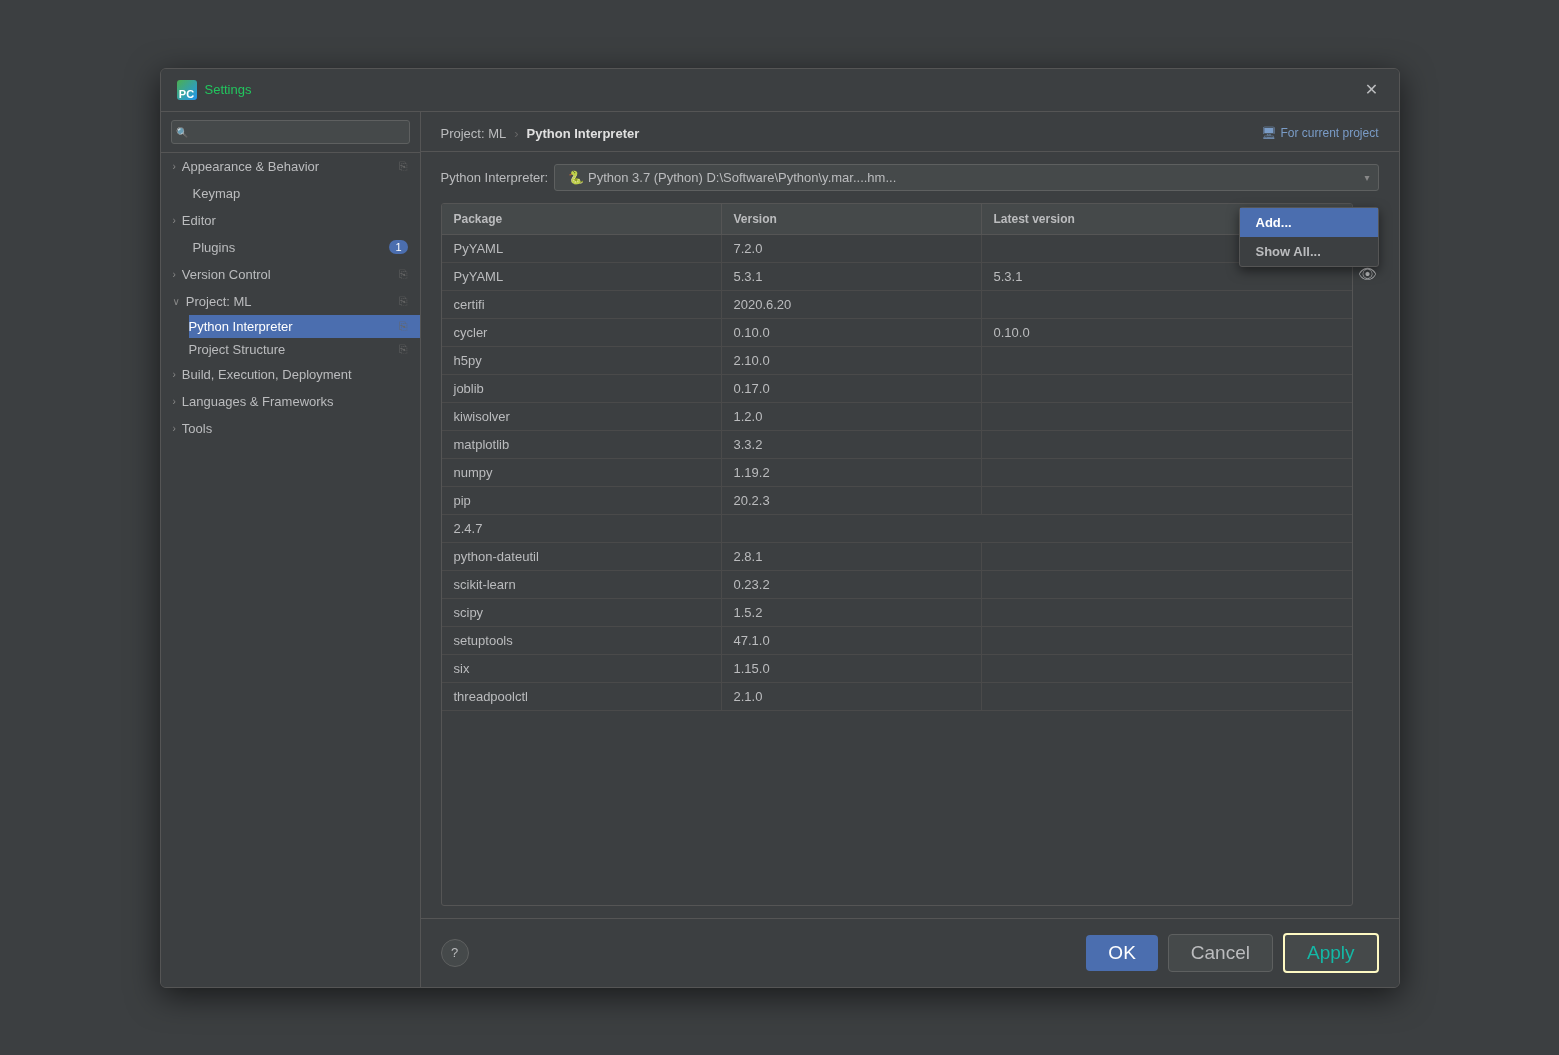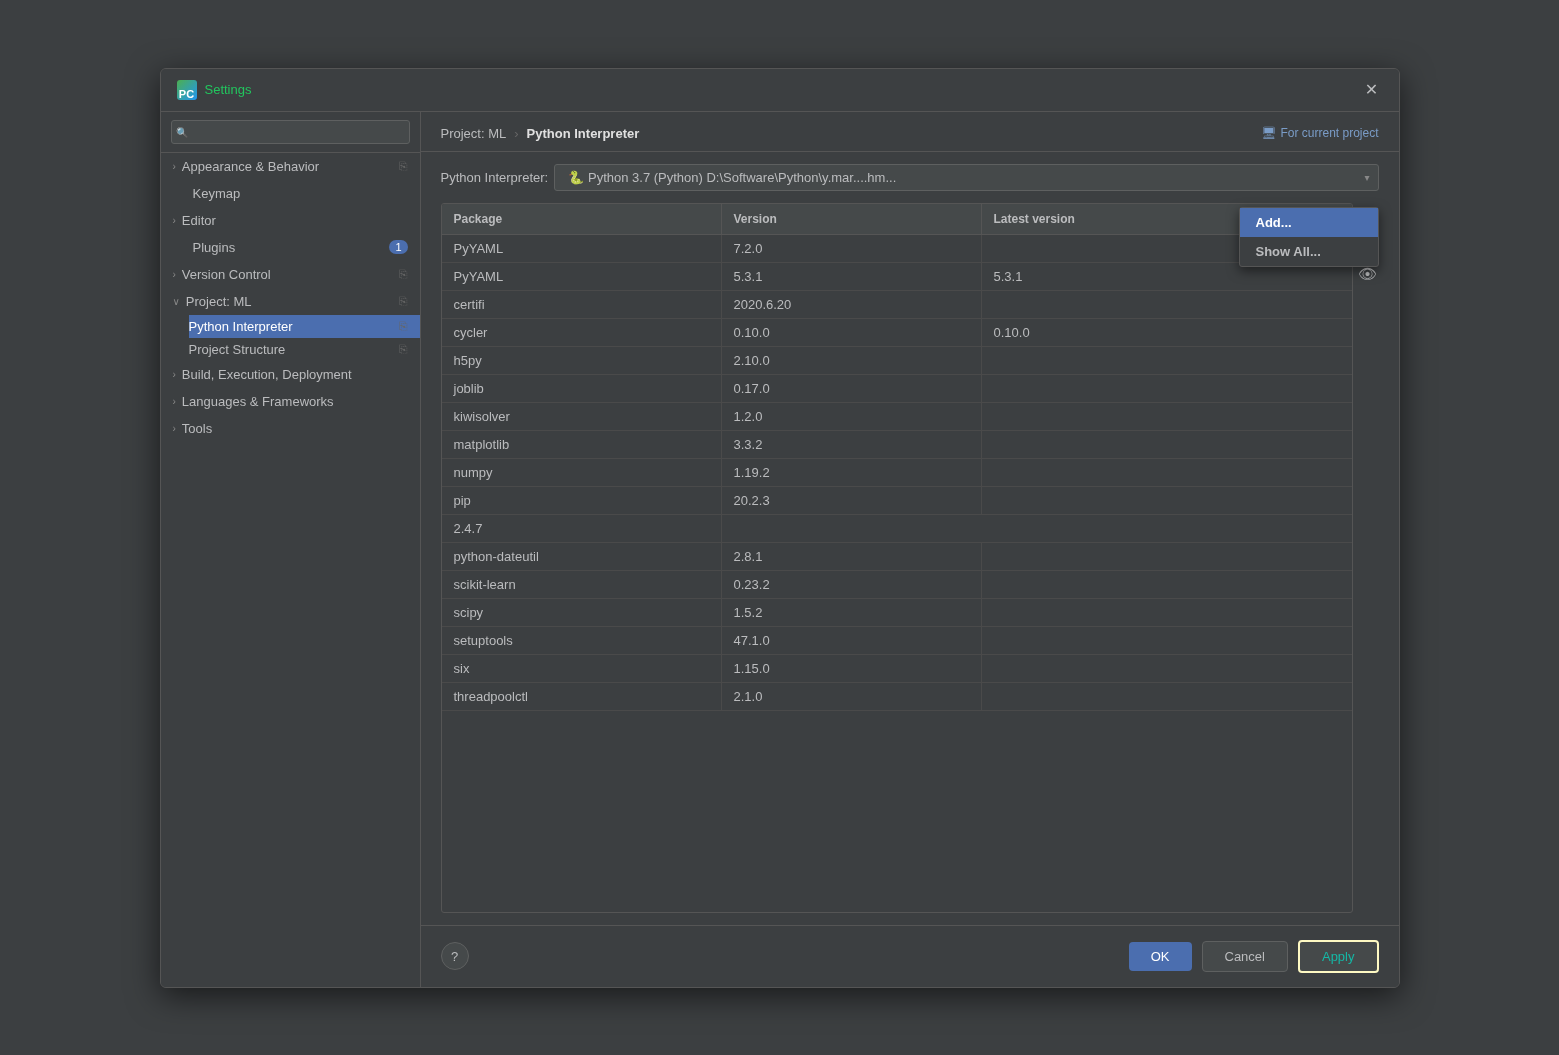--- a/index.html
+++ b/index.html
@@ -288,21 +288,21 @@
       align-items: center;
       gap: 10px;
       border-top: 1px solid #555;
       flex-shrink: 0;
     }
     .btn {
       padding: 7px 22px;
       border-radius: 4px;
       border: none;
       cursor: pointer;
-      font-size: 13px;
+      font-size: 19px;
     }
     .btn-primary {
       background: #4b6eaf;
       color: white;
     }
     .btn-secondary {
       background: #45494a;
       color: #bbbcbe;
       border: 1px solid #5e6060;
     }

